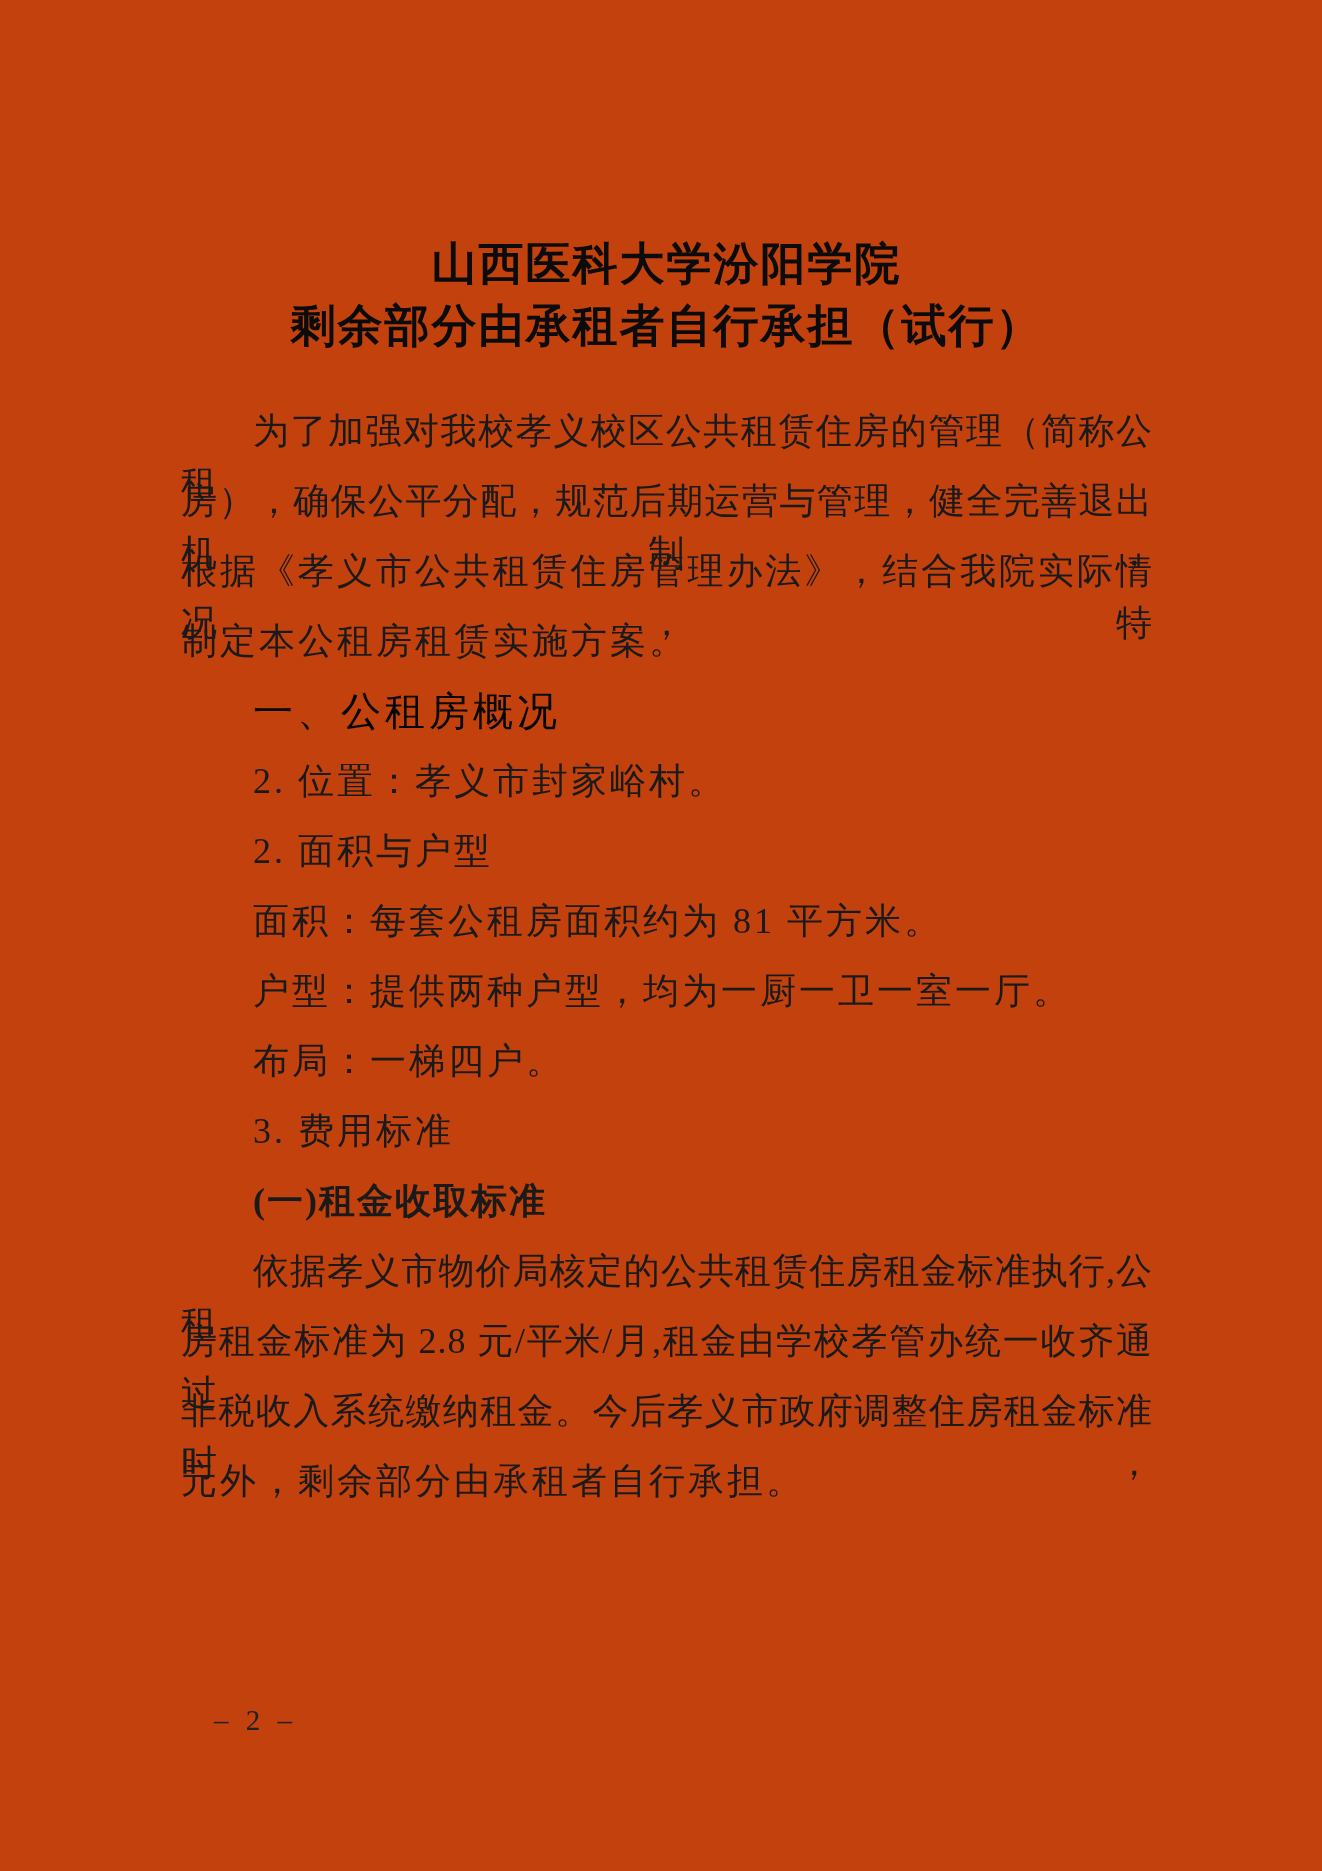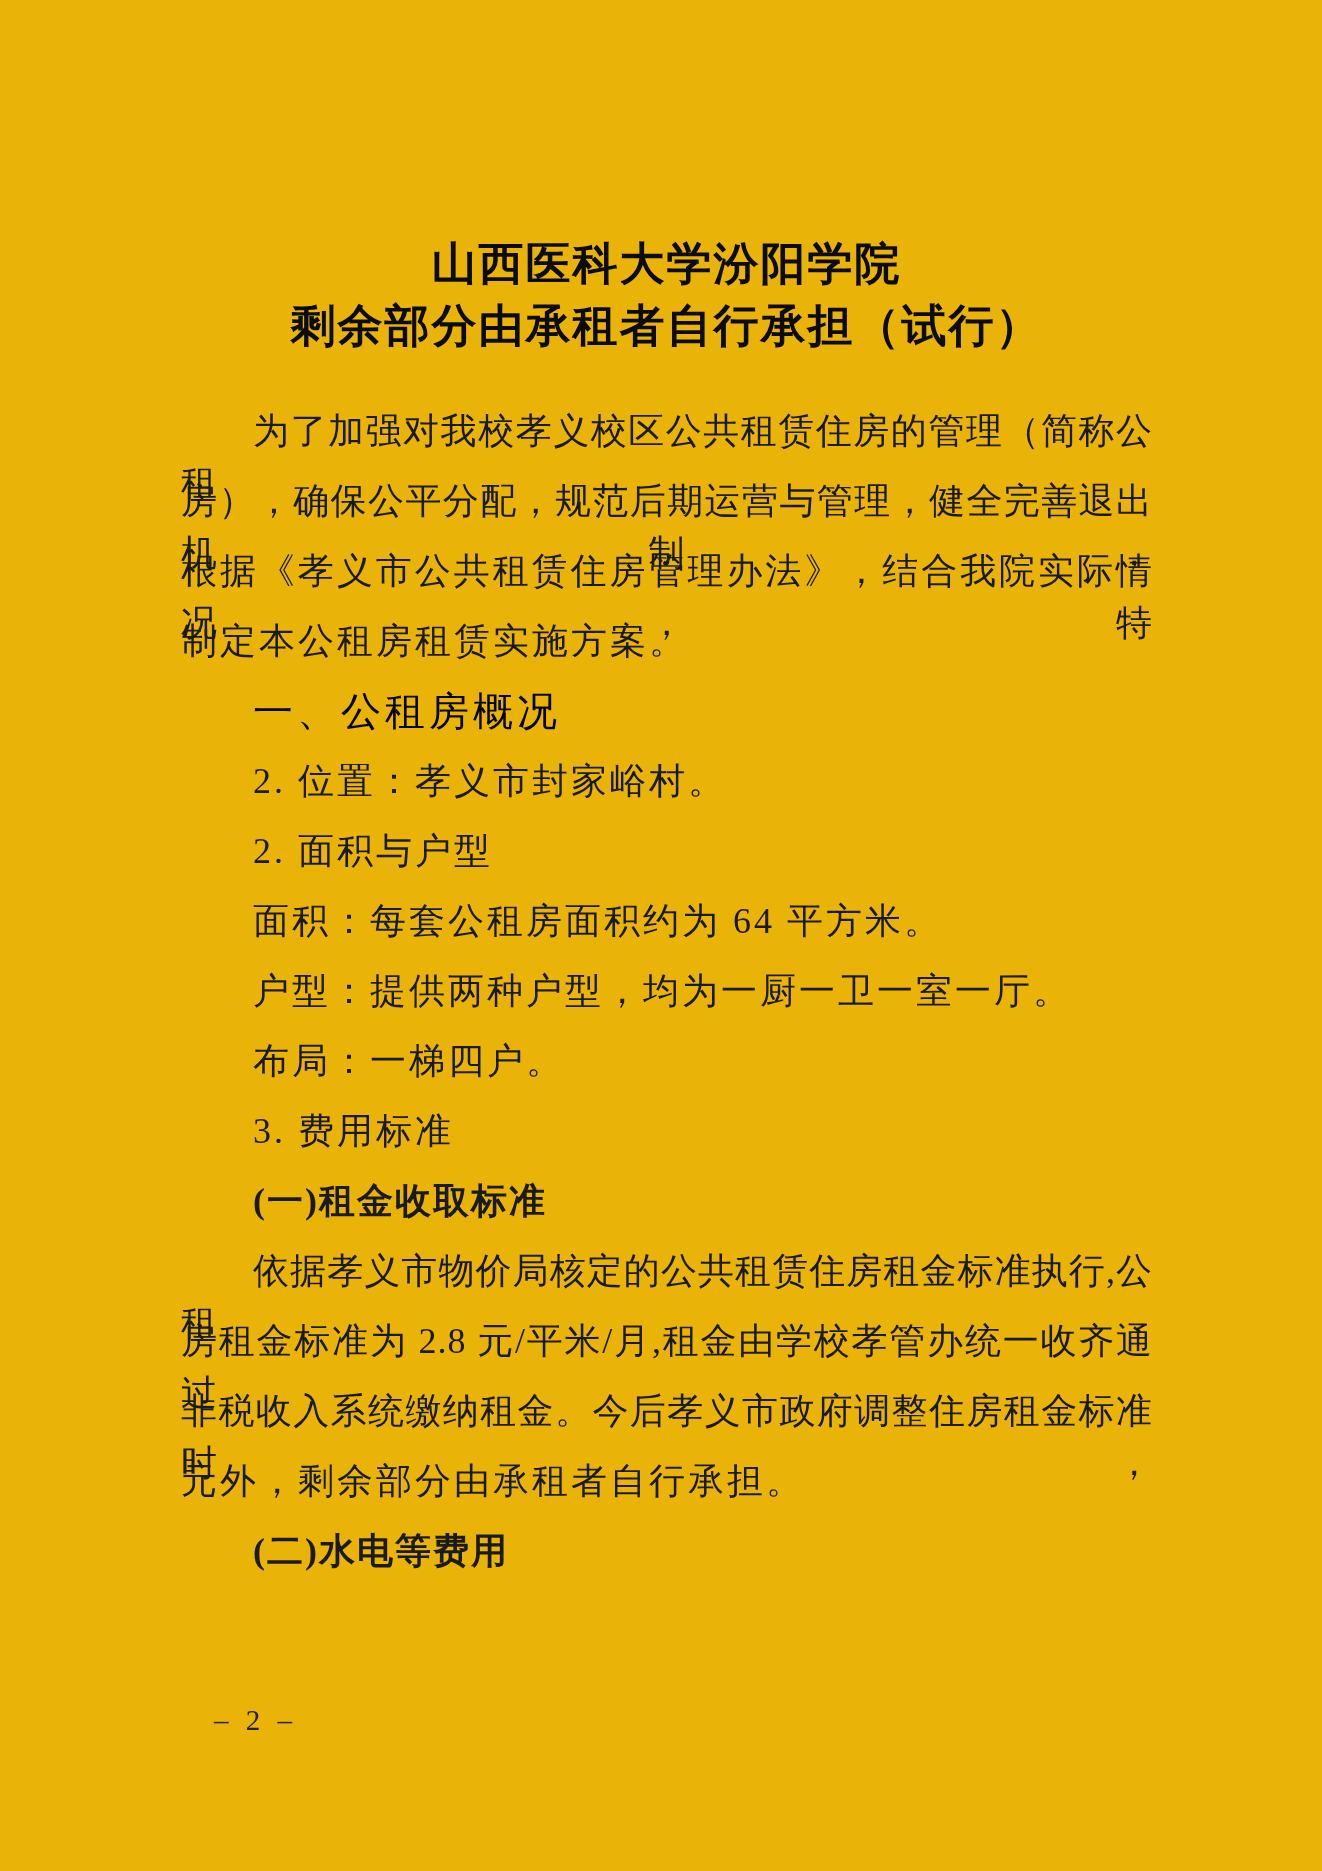--- a/index.html
+++ b/index.html
@@ -4,21 +4,21 @@
 <style>
   html, body {
     margin: 0;
     padding: 0;
     background: #ffffff;
   }
   .page {
     position: relative;
     width: 1322px;
     height: 1871px;
-    background: #eab308;
+    background: #c2410c;
     color: #111111;
     font-family: "Liberation Serif", "DejaVu Serif", serif;
     overflow: hidden;
   }
   .doc-title {
     position: absolute;
     top: 233px;
     left: 180px;
     width: 973px;
     text-align: center;
@@ -83,27 +83,26 @@
   </div>
 
   <div class="doc-body">
     <div class="line indent justify">为了加强对我校孝义校区公共租赁住房的管理（简称公租</div>
     <div class="line justify">房），确保公平分配，规范后期运营与管理，健全完善退出机制，</div>
     <div class="line justify">根据《孝义市公共租赁住房管理办法》，结合我院实际情况，特</div>
     <div class="line">制定本公租房租赁实施方案。</div>
     <div class="line indent heading">一、公租房概况</div>
     <div class="line indent">2. 位置：孝义市封家峪村。</div>
     <div class="line indent">2. 面积与户型</div>
-    <div class="line indent">面积：每套公租房面积约为 64 平方米。</div>
+    <div class="line indent">面积：每套公租房面积约为 81 平方米。</div>
     <div class="line indent">户型：提供两种户型，均为一厨一卫一室一厅。</div>
     <div class="line indent">布局：一梯四户。</div>
     <div class="line indent">3. 费用标准</div>
     <div class="line indent kaiti">(一)租金收取标准</div>
     <div class="line indent justify">依据孝义市物价局核定的公共租赁住房租金标准执行,公租</div>
     <div class="line justify">房租金标准为 2.8 元/平米/月,租金由学校孝管办统一收齐通过</div>
     <div class="line justify">非税收入系统缴纳租金。今后孝义市政府调整住房租金标准时，</div>
     <div class="line">元外，剩余部分由承租者自行承担。</div>
-    <div class="line indent kaiti">(二)水电等费用</div>
   </div>
 
   <div class="page-number">– 2 –</div>
 
 </div>
 
 </body></html>

